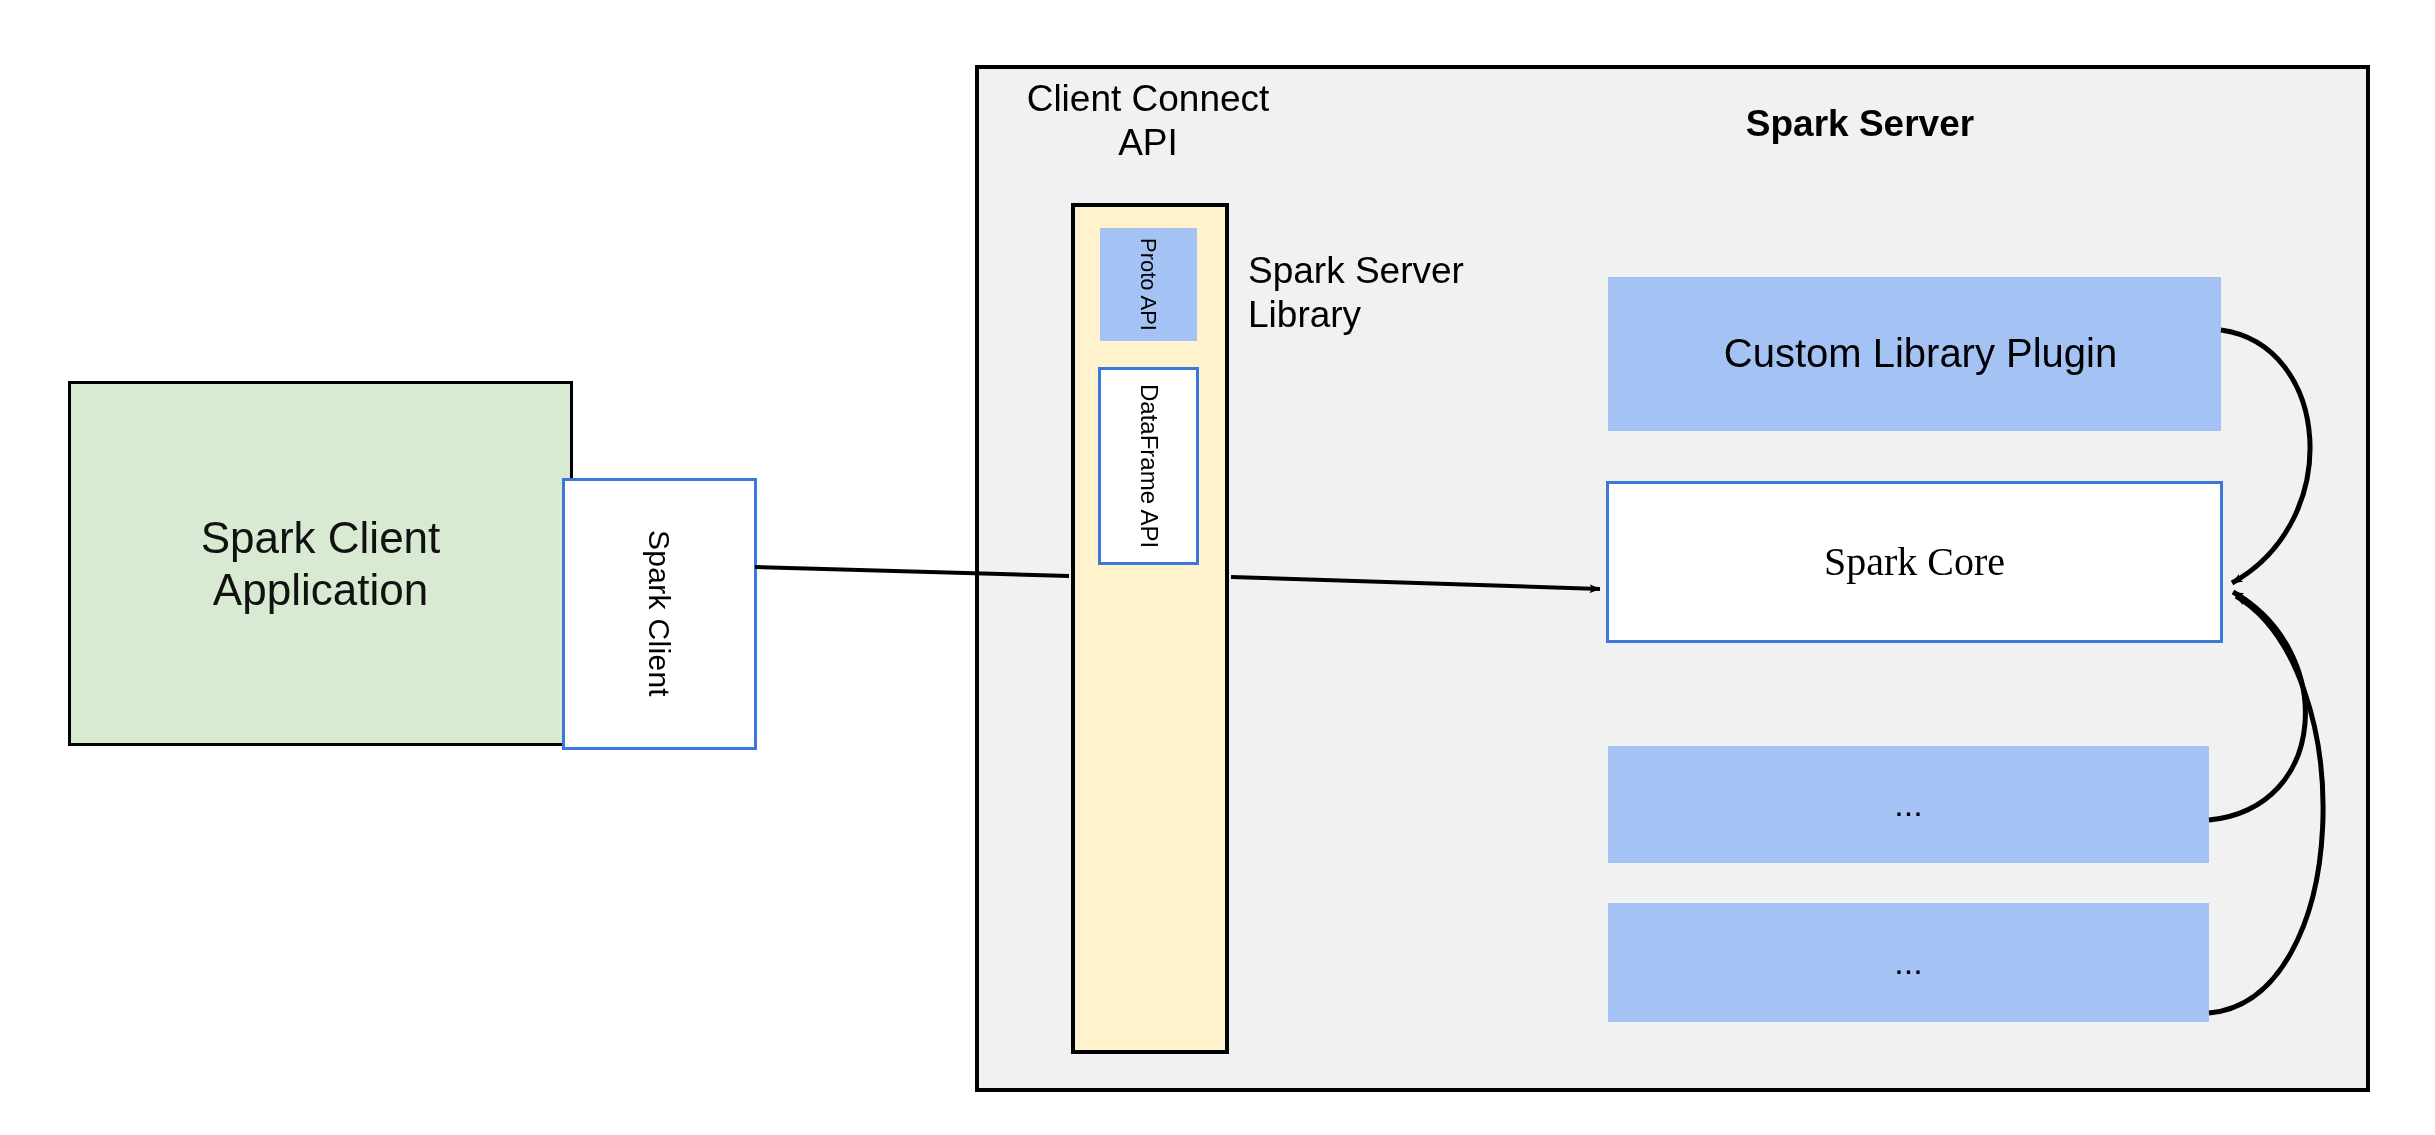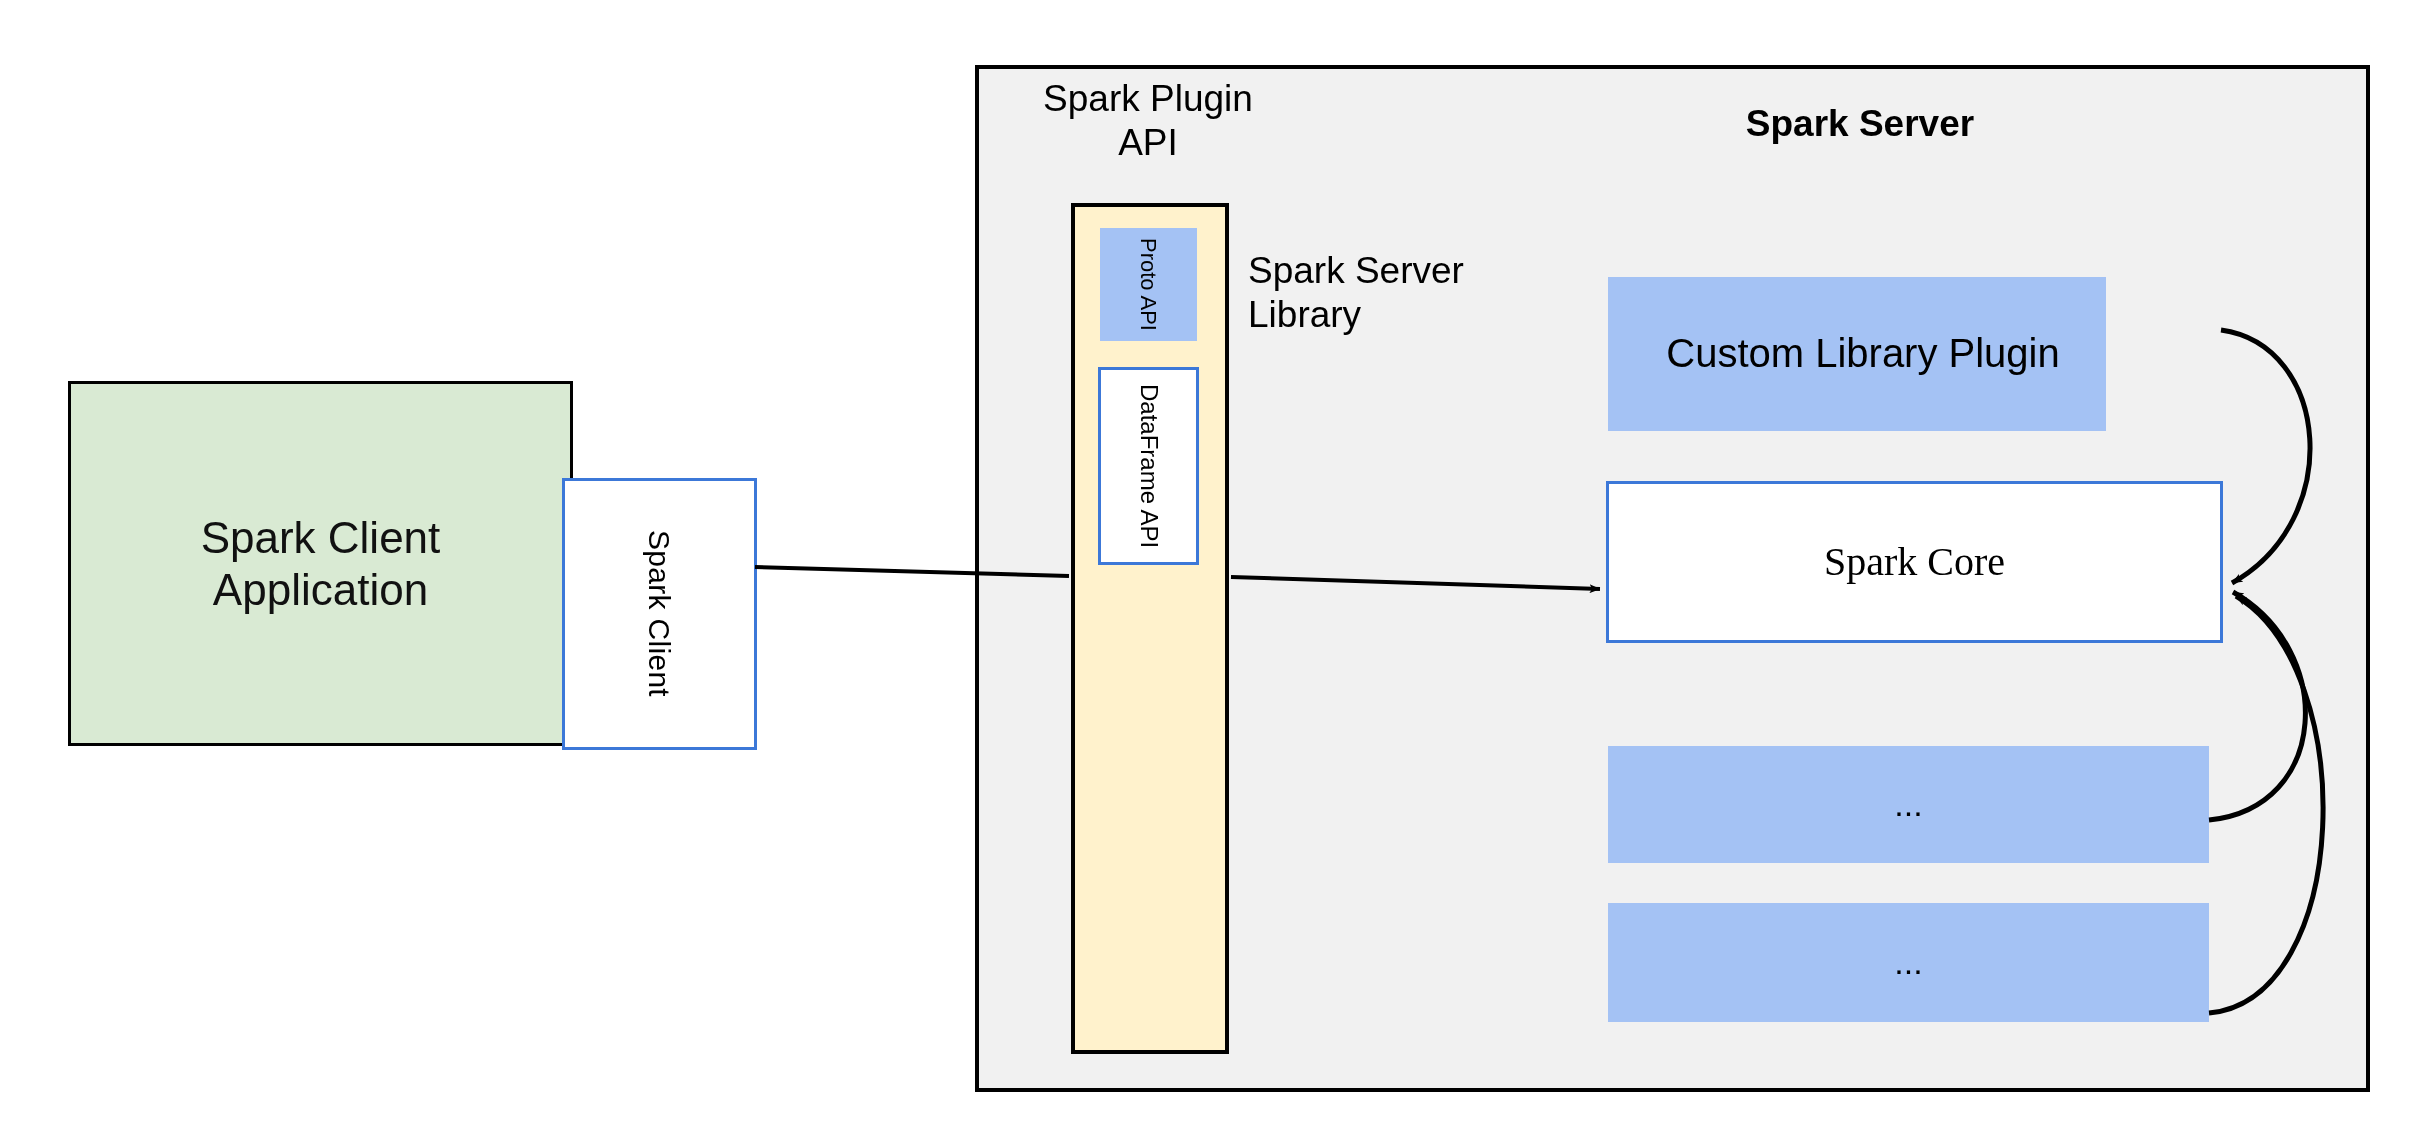--- a/index.html
+++ b/index.html
@@ -161,21 +161,21 @@
   #dataframe-api .vtext {
     writing-mode: vertical-rl;
     text-orientation: mixed;
     font-size: 24px;
   }
 
   
   #custom-library-plugin {
     left: 1608px;
     top: 277px;
-    width: 498px;
+    width: 613px;
     height: 154px;
     background: #a4c2f4;
     font-size: 40px;
     z-index: 3;
     padding-left: 12px;
   }
   #spark-core {
     left: 1606px;
     top: 481px;
     width: 617px;
@@ -215,21 +215,21 @@
     pointer-events: none;
   }
 </style>
 </head>
 <body>
 
 <div id="canvas">
 
   <div class="box" id="spark-server-panel"></div>
 
-  <div class="label" id="spark-connect-api-label">Spark Plugin
+  <div class="label" id="spark-connect-api-label">Client Connect
 API</div>
 
   <div class="label" id="spark-server-title">Spark Server</div>
 
   <div class="box" id="server-library-container"></div>
 
   <div class="box" id="proto-api">
     <span class="vtext">Proto API</span>
   </div>
 

